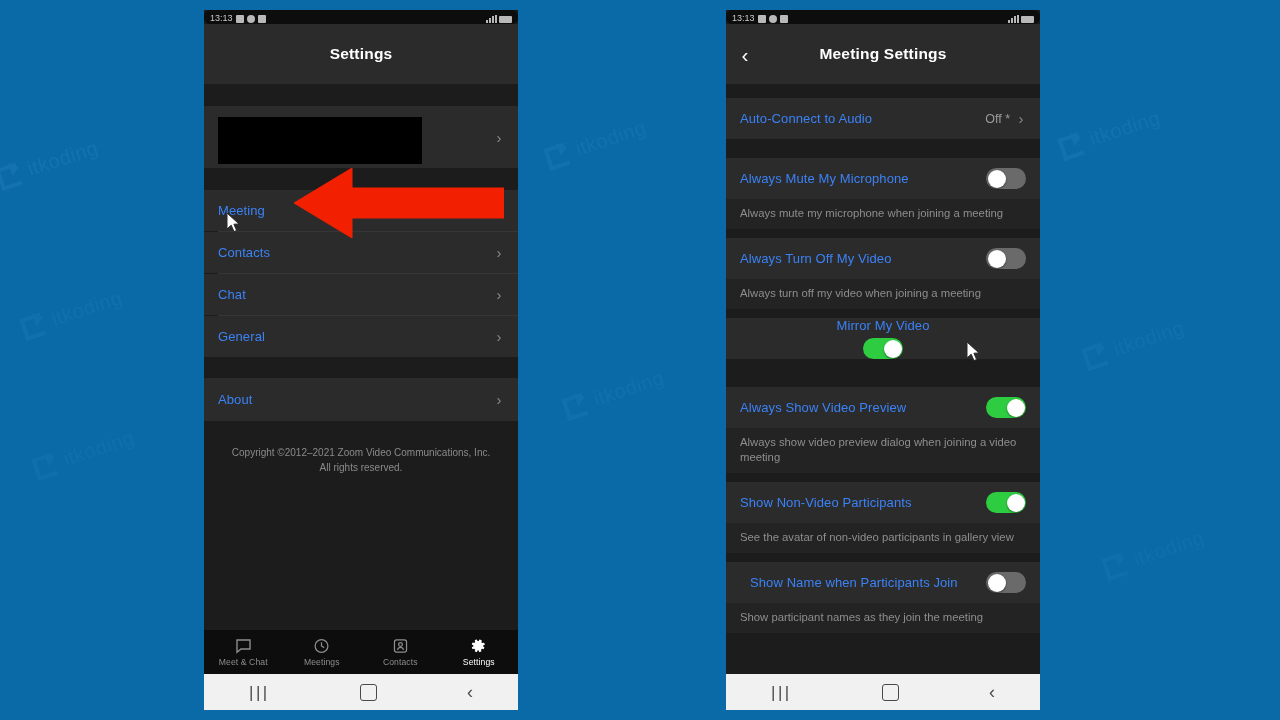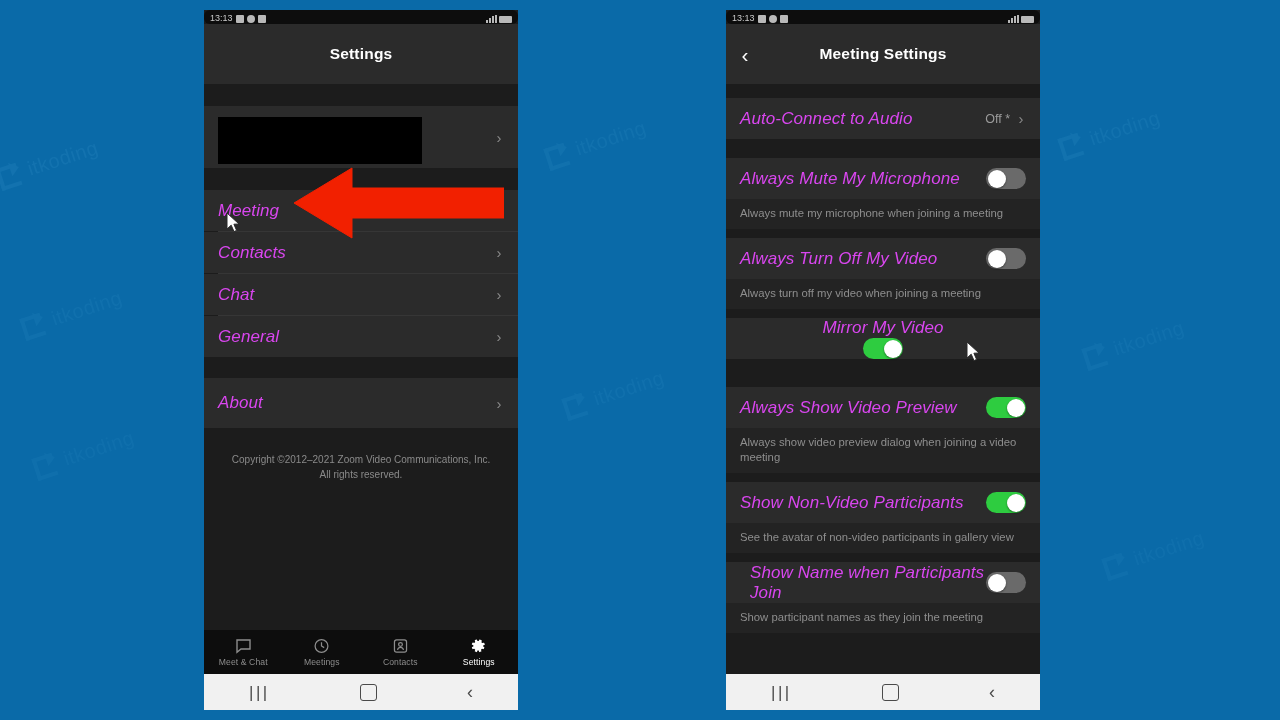--- a/index.html
+++ b/index.html
@@ -66,21 +66,21 @@
     color:#fff;font-size:21px;line-height:1;font-weight:300;
   }
 
   .scroll{flex:1;overflow:hidden;background:#1c1c1c;position:relative;}
 
   .gap{background:#1c1c1c;}
   .row{
     background:#2b2b2b;display:flex;align-items:center;
     padding:0 14px;box-sizing:border-box;position:relative;
   }
-  .row .label{color:#d946ef;font-size:17px;letter-spacing:.1px;flex:1;font-style:italic;}
+  .row .label{color:#3b82f6;font-size:13px;letter-spacing:.1px;flex:1;}
   .row .value{color:#9b9b9b;font-size:12.5px;margin-right:6px;}
   .chev{
     color:#8a8a8a;font-size:15px;line-height:1;font-weight:300;
     display:inline-block;width:10px;text-align:center;
   }
   .desc{
     background:#232323;color:#8e8e8e;font-size:11.3px;line-height:15px;
     padding:7px 14px 8px 14px;box-sizing:border-box;
   }
   .divider{height:1px;background:#363636;margin-left:14px;}
@@ -231,21 +231,21 @@
       <span class="chev">›</span>
     </div>
     <div class="divider"></div>
     <div class="row" style="height:41px;">
       <span class="label">General</span>
       <span class="chev">›</span>
     </div>
 
     <div class="gap" style="height:21px;"></div>
 
-    <div class="row" style="height:50px;">
+    <div class="row" style="height:43px;">
       <span class="label">About</span>
       <span class="chev">›</span>
     </div>
 
     <div class="copyright">
       <div>Copyright ©2012–2021 Zoom Video Communications, Inc.</div>
       <div>All rights reserved.</div>
     </div>
   </div>
 

